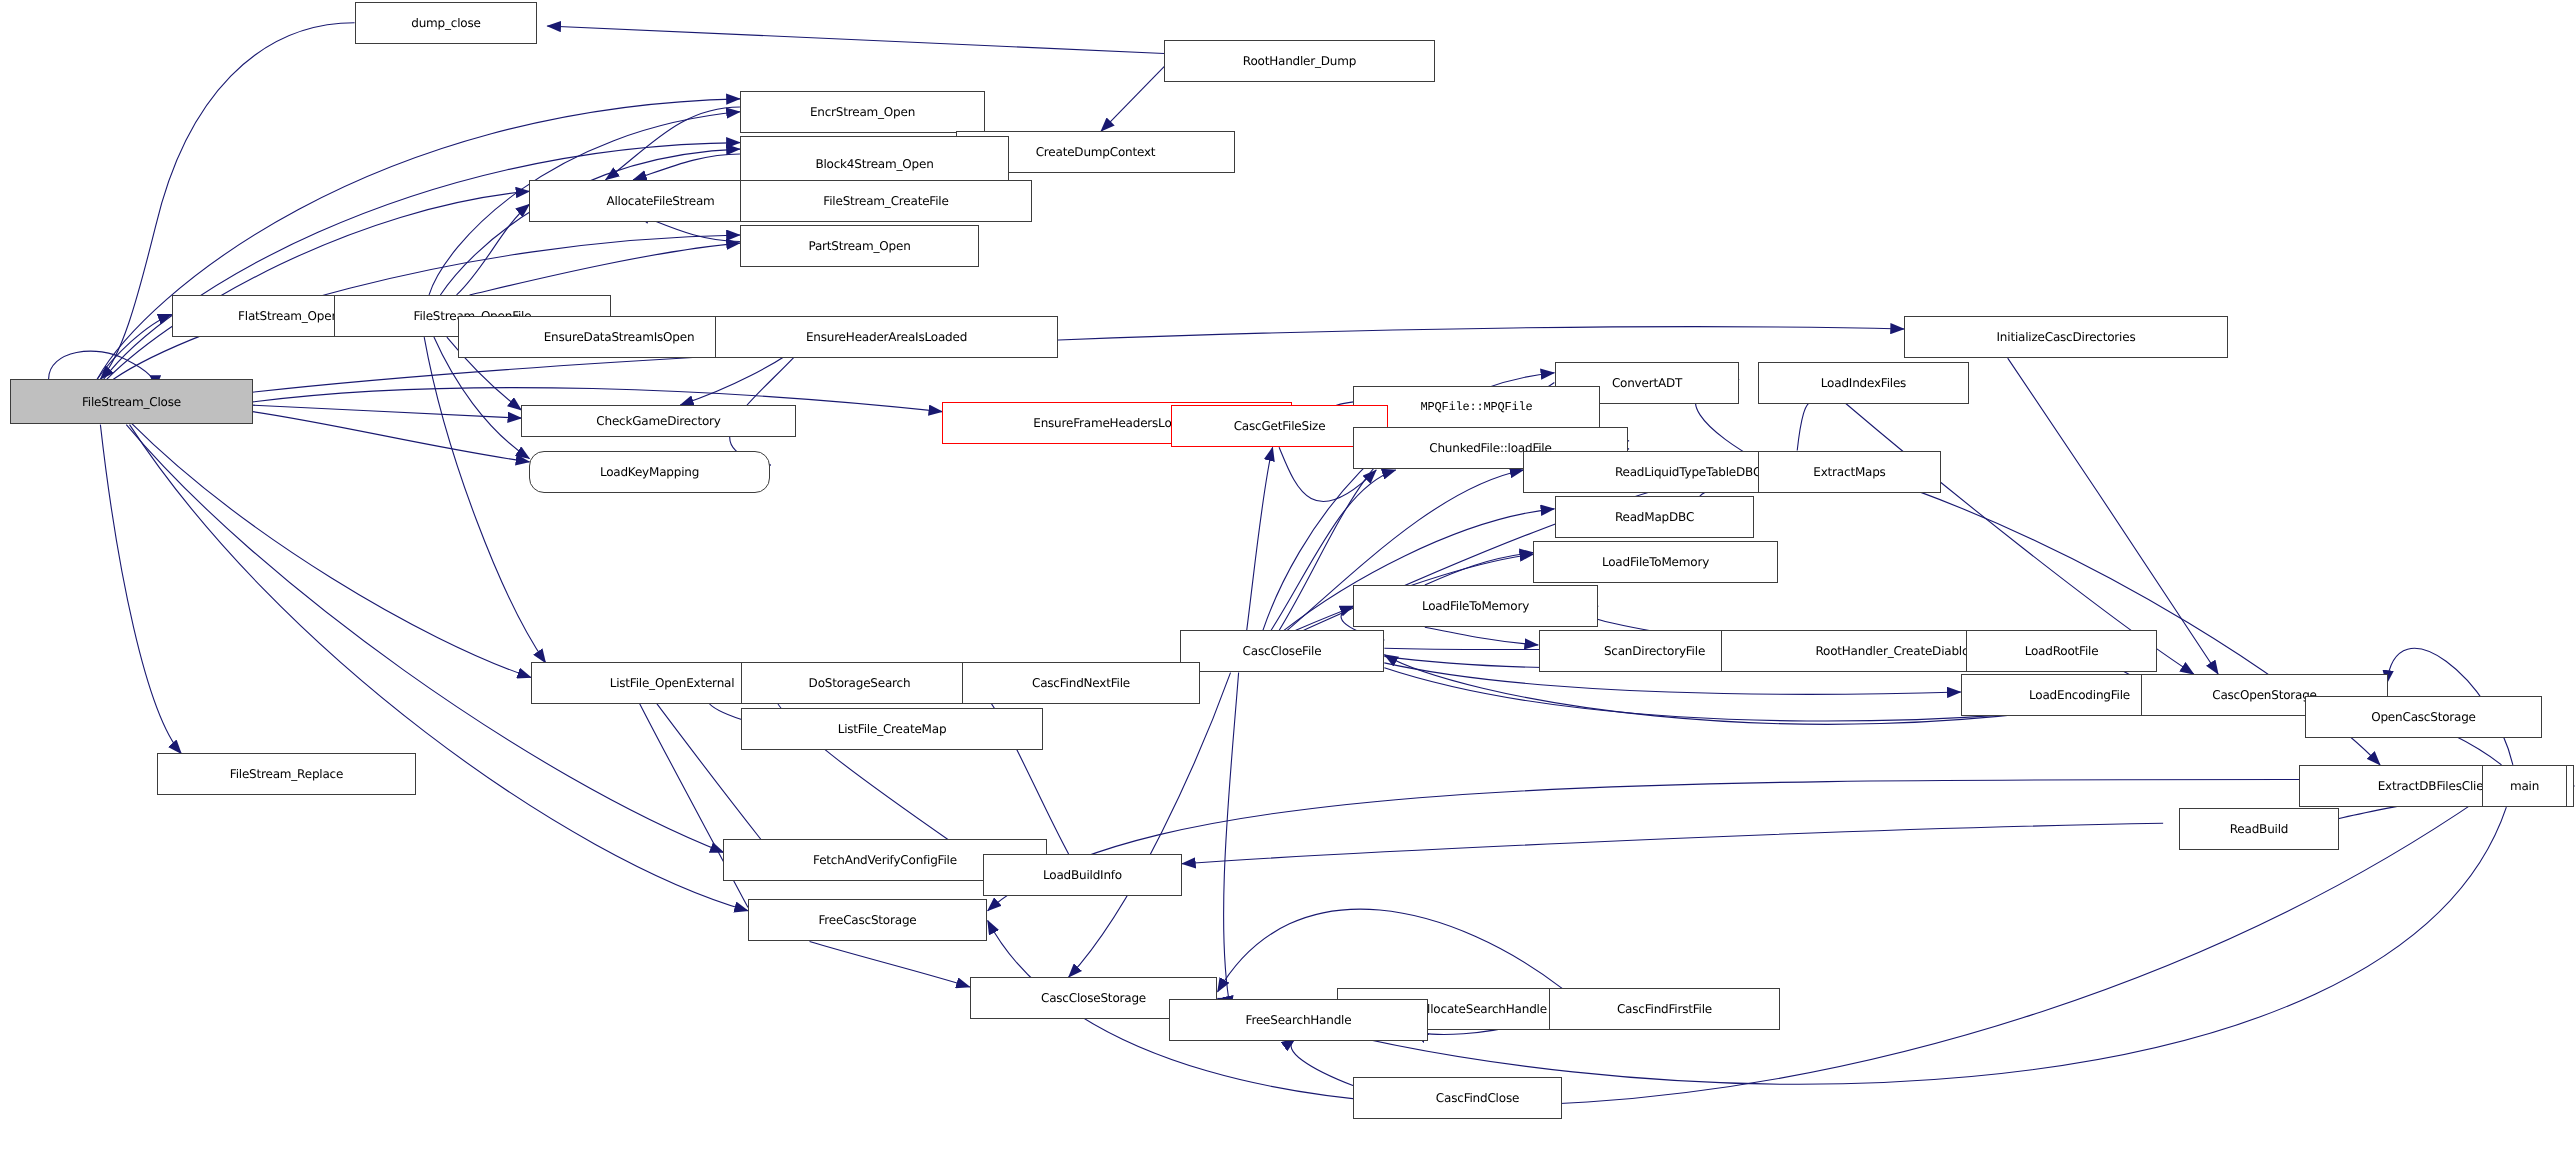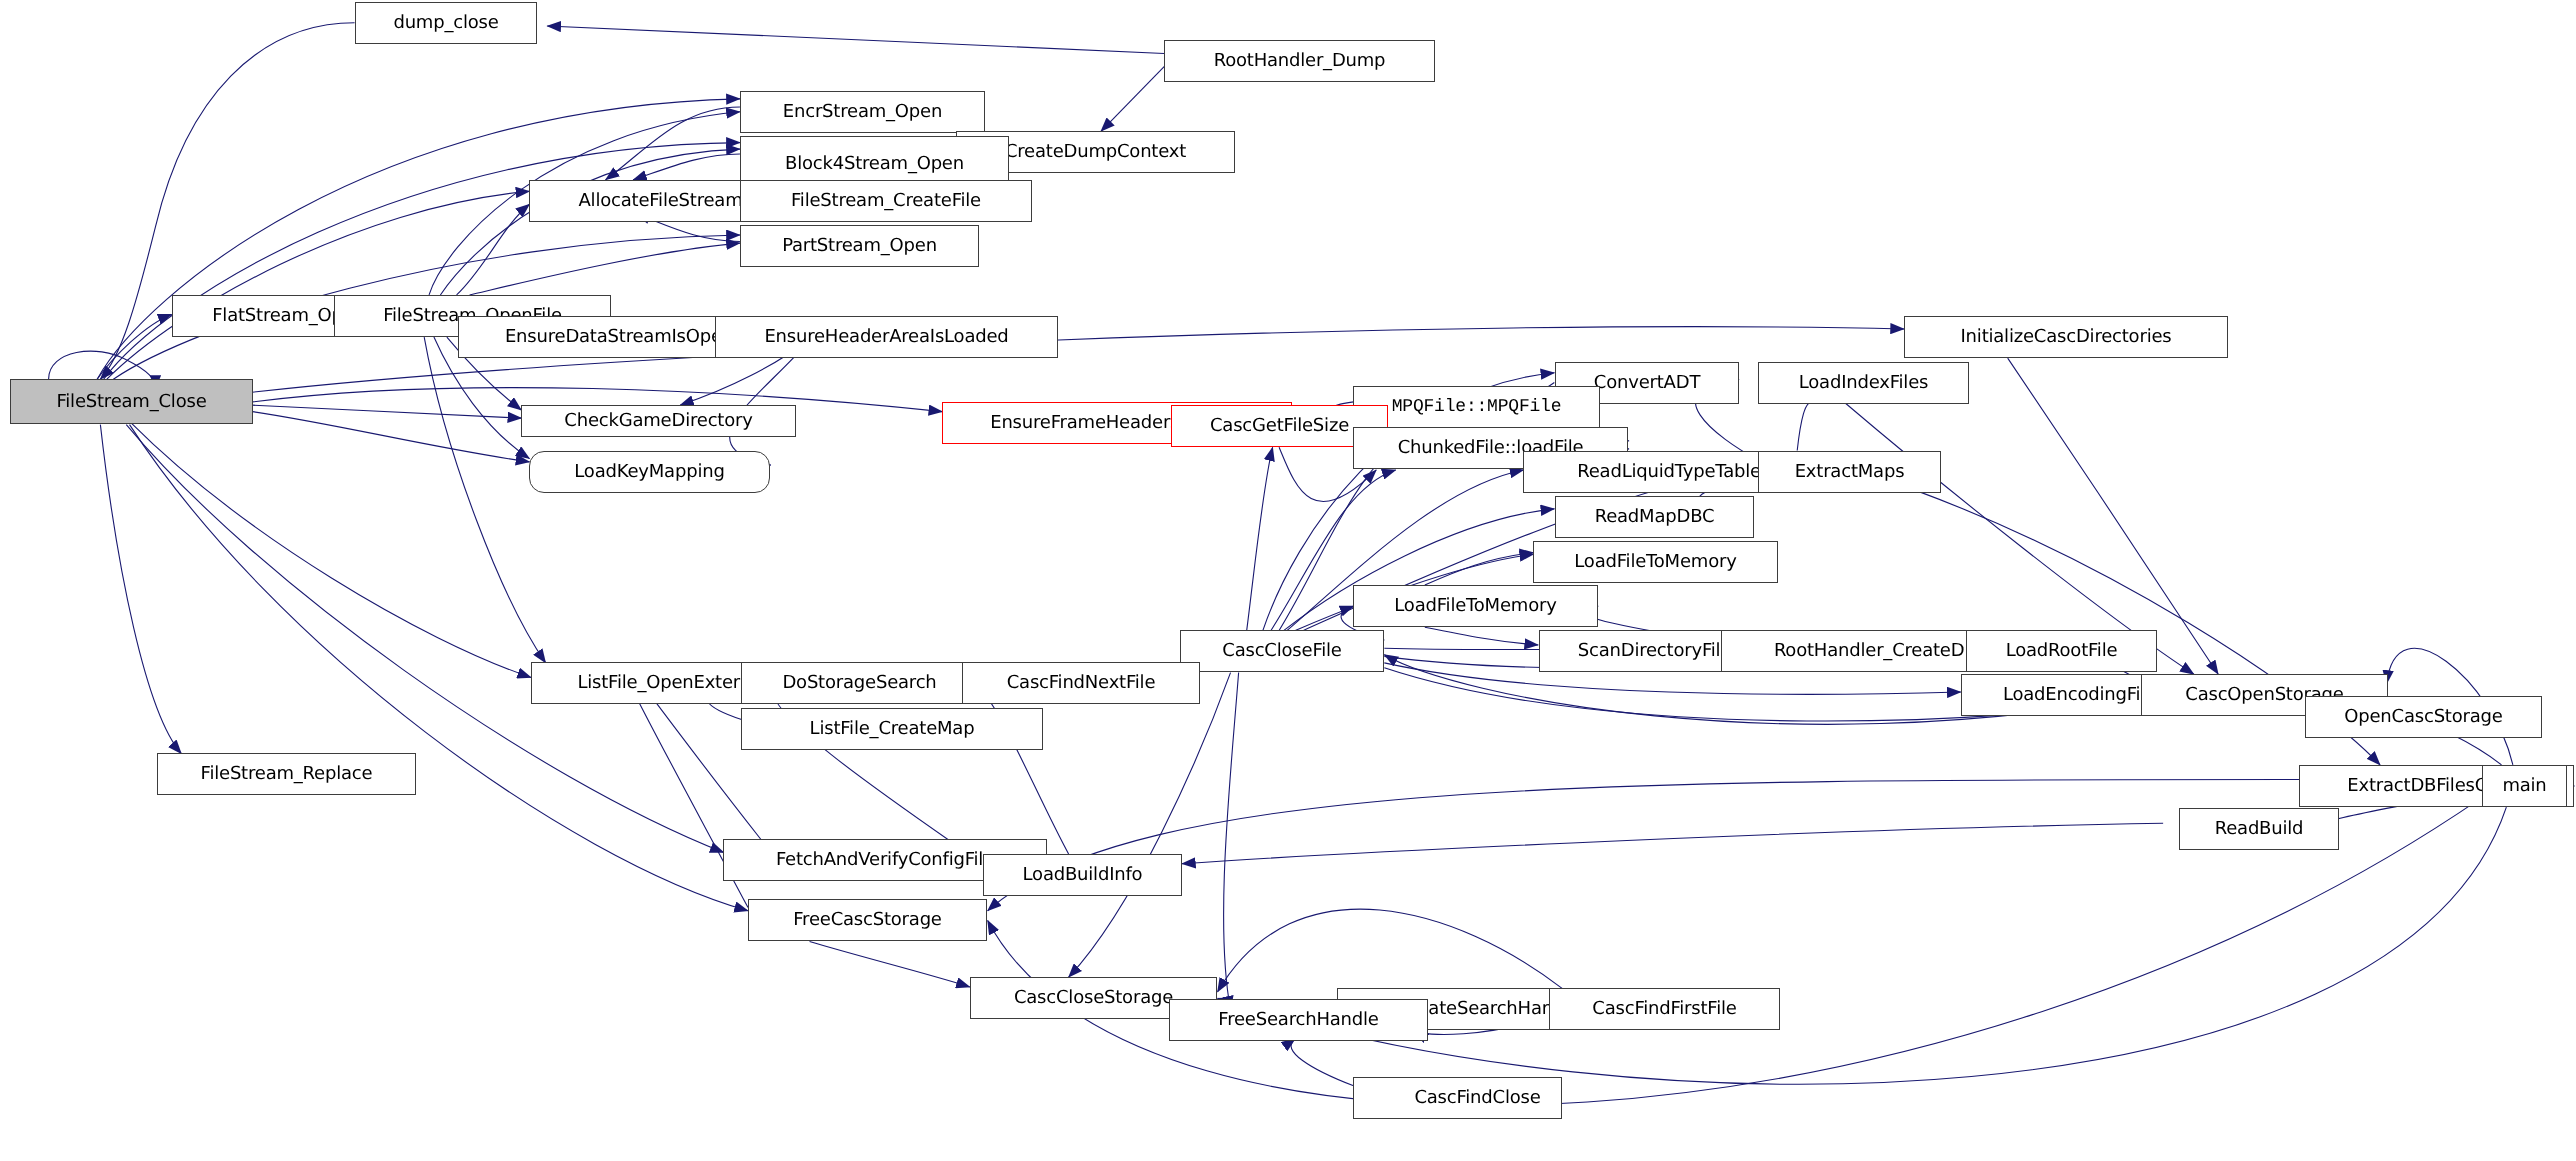--- a/index.html
+++ b/index.html
@@ -26,21 +26,21 @@
   }
   .gnode {
     position: absolute;
     box-sizing: border-box;
     display: flex;
     align-items: center;
     justify-content: center;
     border: 1.4px solid #3d3d3d;
     background: #ffffff;
     color: #000000;
-    font-size: 18px;
+    font-size: 12px;
     line-height: 1;
     white-space: nowrap;
     letter-spacing: -0.2px;
     text-rendering: geometricPrecision;
   }
   .gnode.root {
     background: #bfbfbf;
     border-color: #3d3d3d;
   }
   .gnode.highlight {

